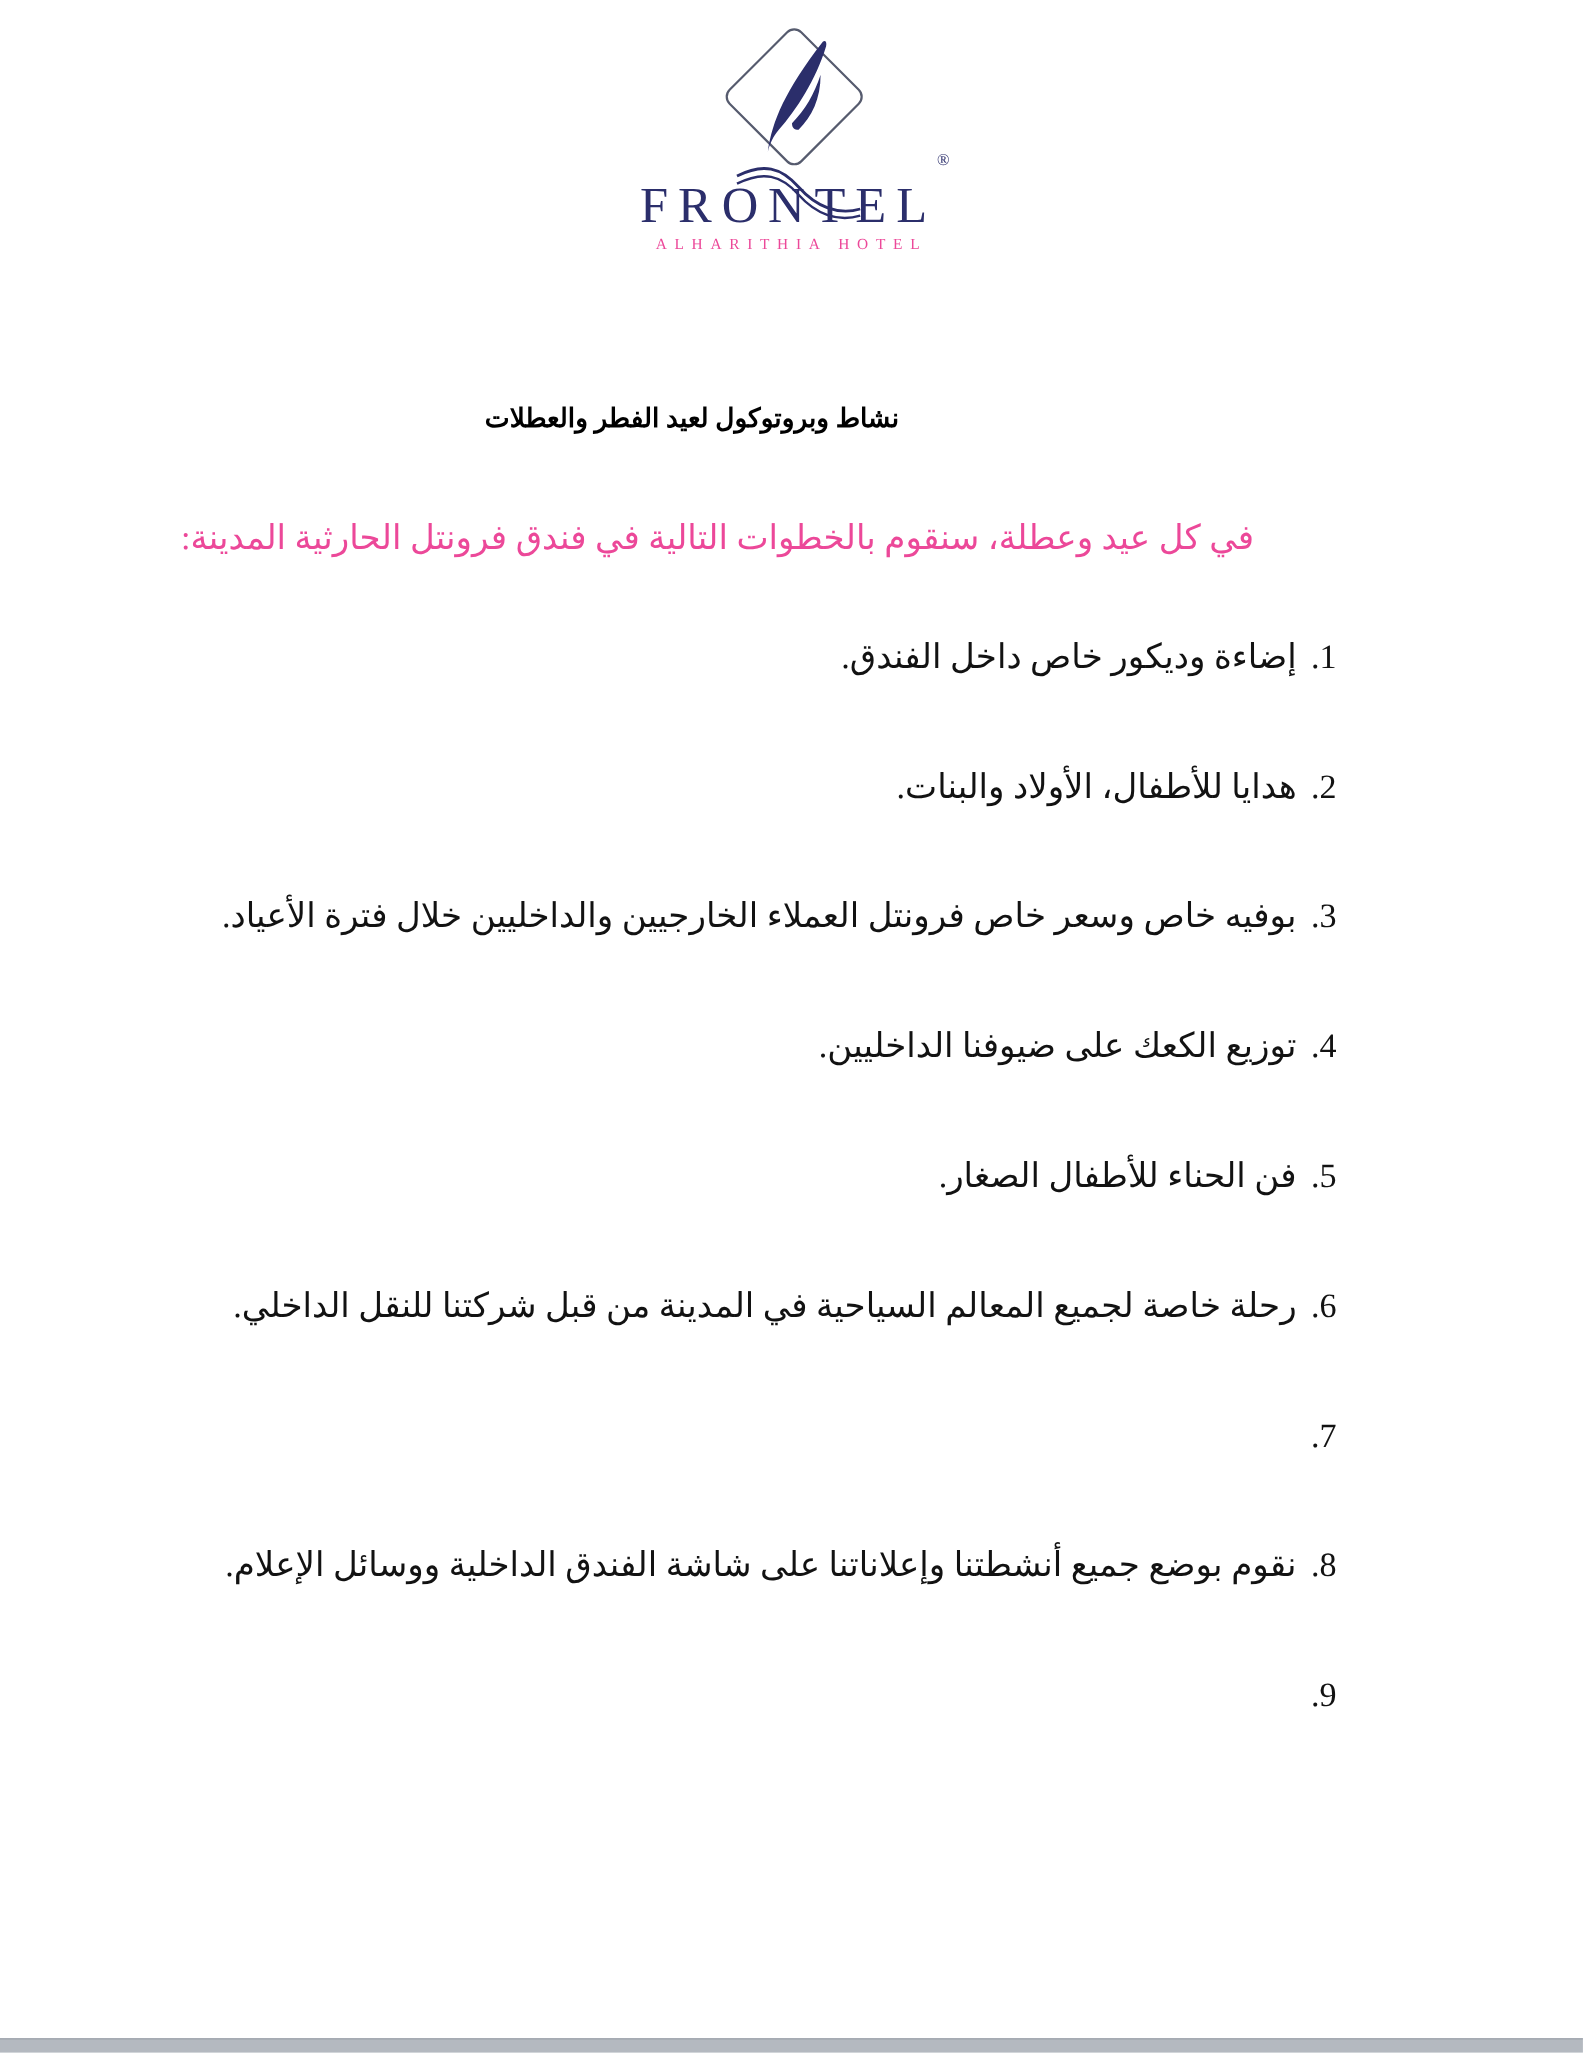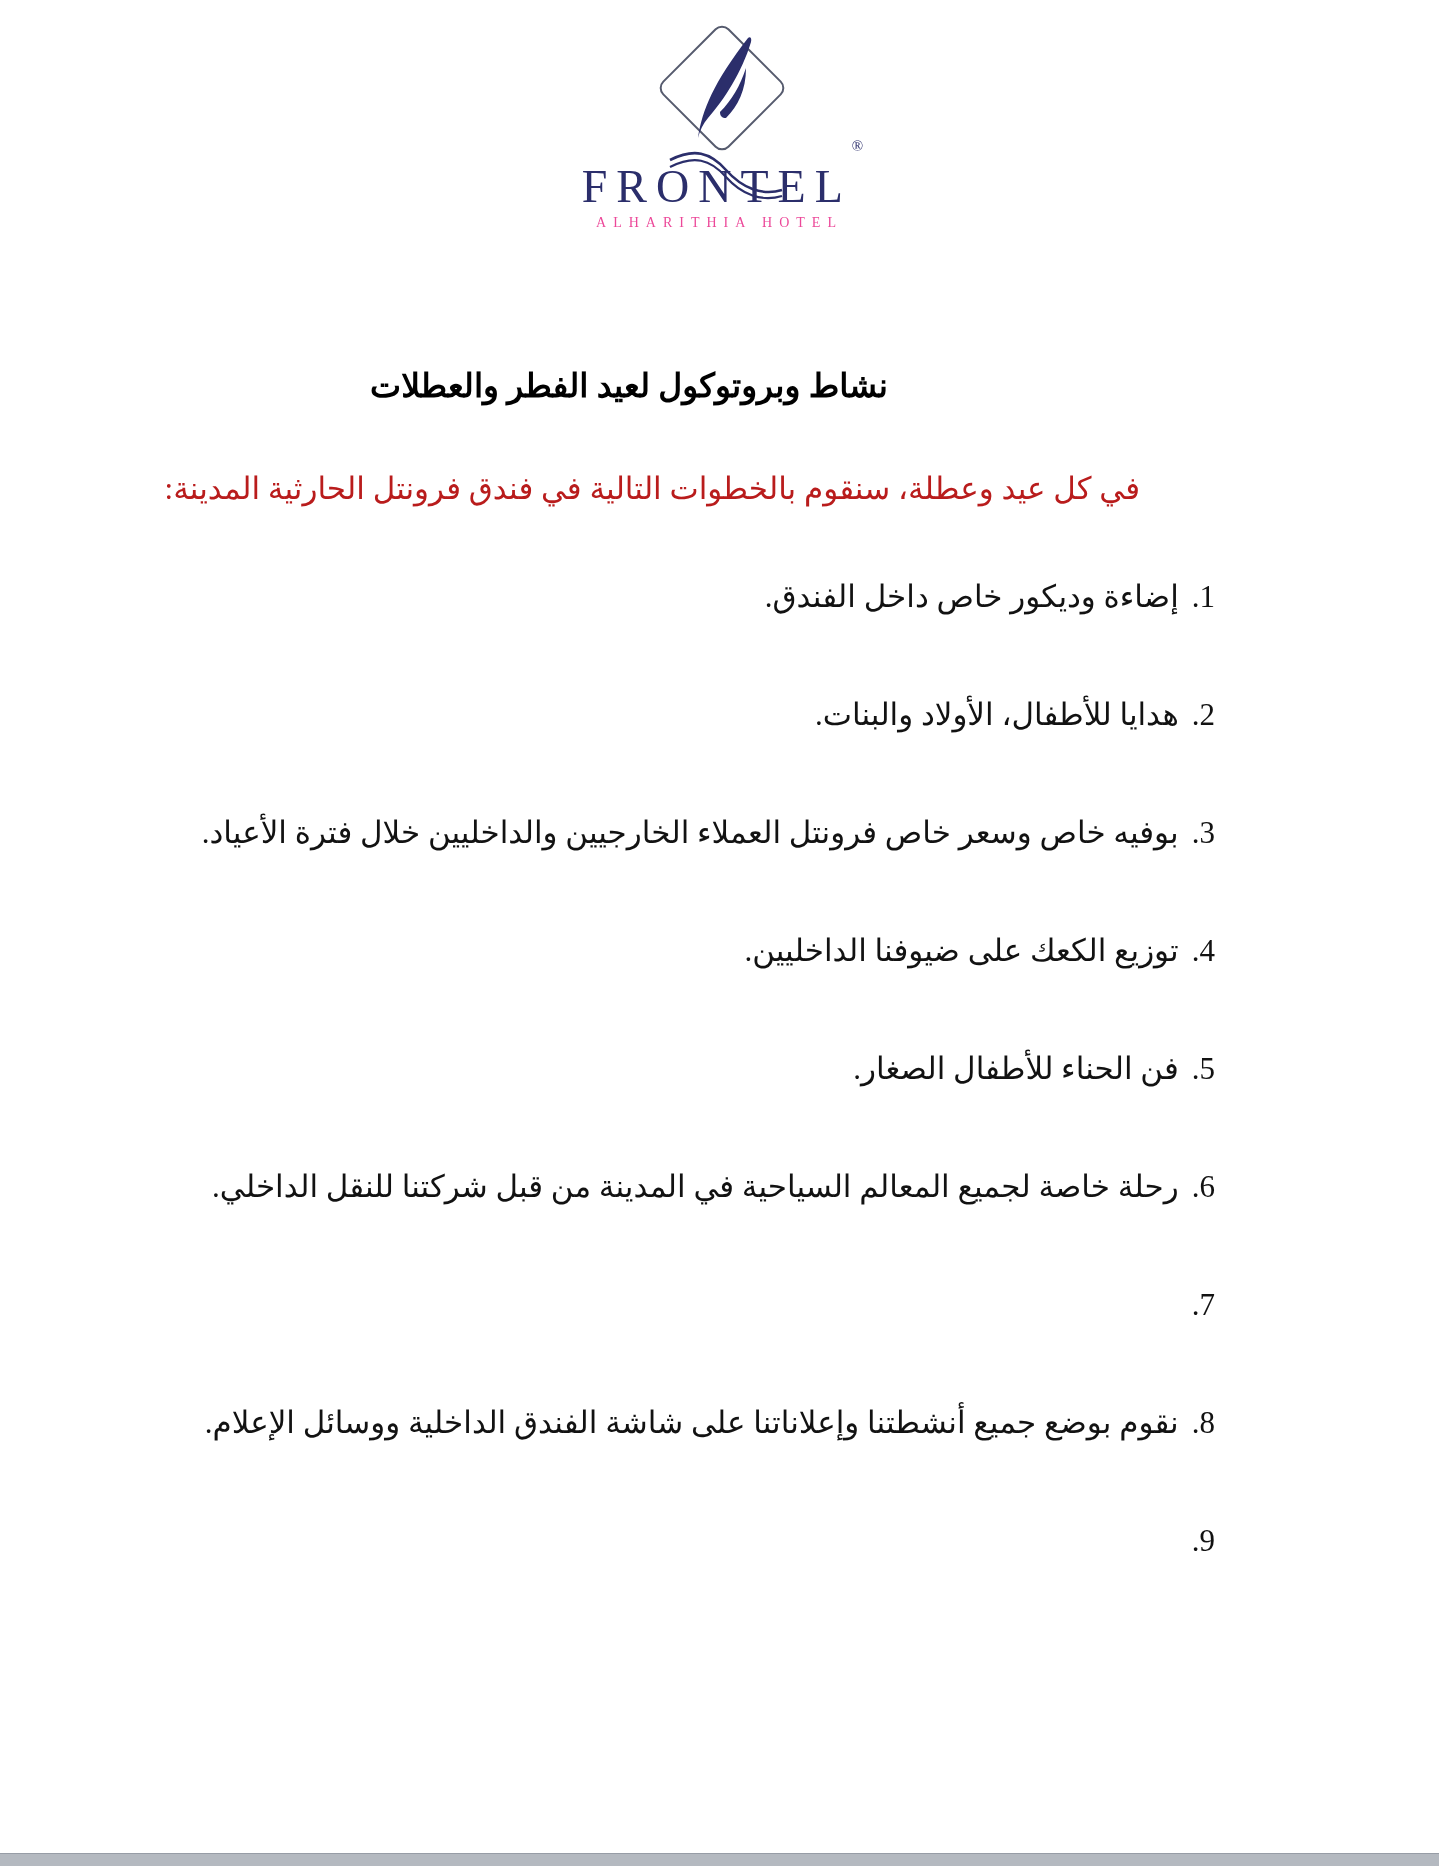--- a/index.html
+++ b/index.html
@@ -47,30 +47,30 @@
     font-size:14px;
     letter-spacing:7px;
     color:#ec4899;
   }
 
   
   .doc-title {
     position:absolute; top:366px; left:0; width:1258px;
     text-align:center;
     direction:rtl;
-    font-size:33px;
+    font-size:24px;
     font-weight:bold;
     color:#000;
   }
   .doc-intro {
     position:absolute; top:470px; right:299px;
     direction:rtl;
     font-size:31px;
     white-space:nowrap;
-    color:#b91c1c;
+    color:#ec4899;
   }
   .protocol-list {
     position:absolute; top:574px; right:224px;
     direction:rtl;
     width:1060px;
   }
   .item {
     display:flex;
     gap:13px;
     font-size:31px;

